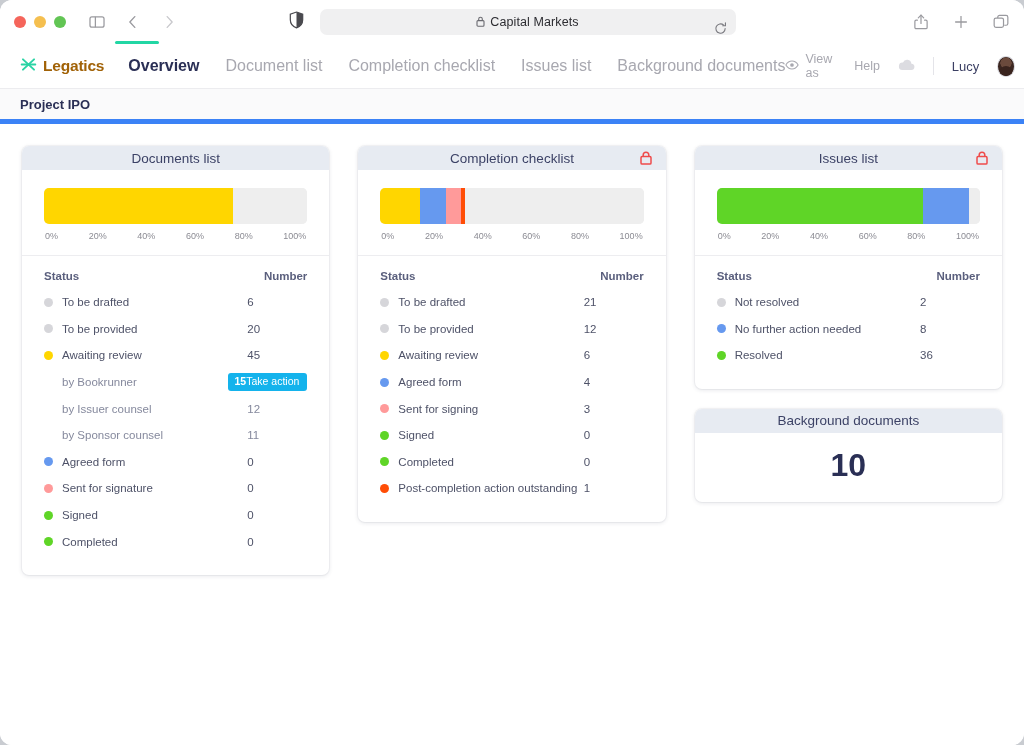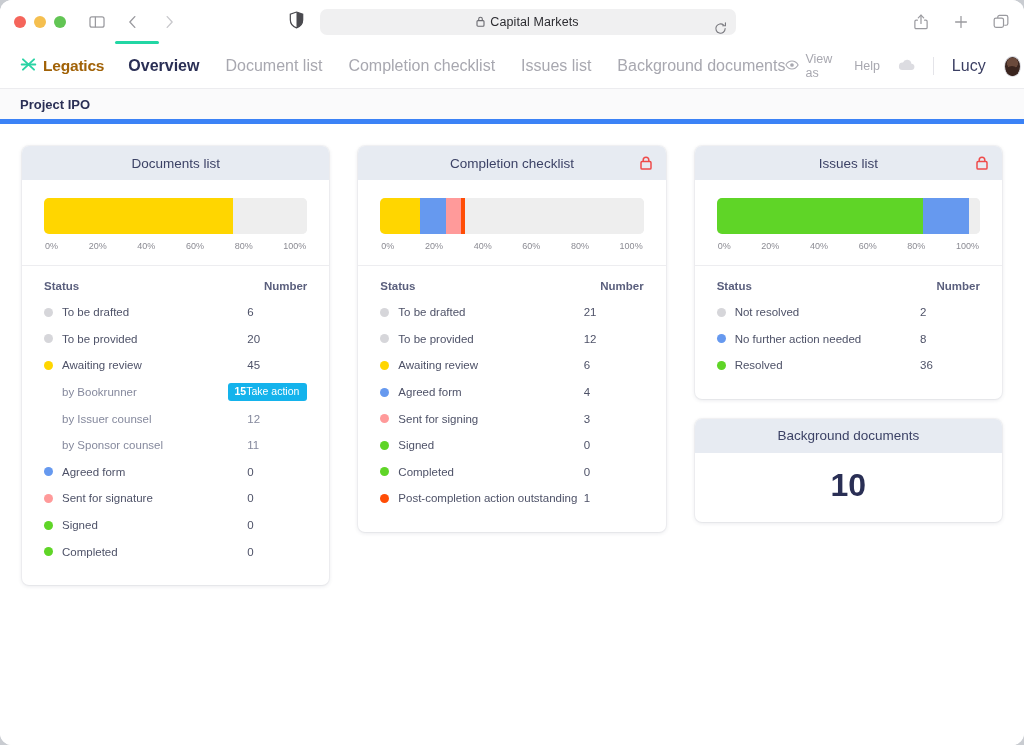--- a/index.html
+++ b/index.html
@@ -70,21 +70,21 @@
 
   .navlinks { display: flex; align-items: center; gap: 26px; }
   .navlink { font-size: 16px; color: #a8a8b0; white-space: nowrap; cursor: pointer; }
   .navlink.active { color: #2a2f55; font-weight: bold; }
 
   .navright { margin-left: auto; display: flex; align-items: center; gap: 18px; }
   .nav-item { display: flex; align-items: center; gap: 6px; font-size: 12.5px; color: #a8a8b0; cursor: pointer; }
   .eye { width: 14px; height: 10px; color: #a8a8b0; }
   .cloud { width: 17px; height: 12px; color: #dcdce1; }
   .vdiv { width: 1px; height: 18px; background: #e4e4e9; }
-  .user-name { font-size: 16px; color: #3b3f63; }
+  .user-name { font-size: 13px; color: #3b3f63; }
   .avatar {
     width: 21px; height: 21px; border-radius: 50%;
     background: radial-gradient(circle at 50% 32%, #6b4a3c 0 36%, #3b2620 38% 100%);
     border: 1px solid #d8d8de;
     overflow: hidden; position: relative;
   }
   .avatar::after {
     content:''; position:absolute; left:50%; top:52%; transform:translateX(-50%);
     width: 13px; height: 12px; border-radius: 50% 50% 40% 40%; background:#3a241e;
   }
@@ -111,21 +111,21 @@
   .col { width: 308px; display: flex; flex-direction: column; gap: 20px; }
 
   .card {
     background: #ffffff;
     border-radius: 7px;
     box-shadow: 0 1px 4px rgba(40,45,80,.13), 0 0 0 1px rgba(40,45,80,.04);
     overflow: hidden;
   }
   .card-head {
     background: #e7ebf2;
-    height: 34px;
+    height: 24px;
     display: flex; align-items: center; justify-content: center;
     position: relative;
   }
   .card-title { font-size: 13.5px; color: #3c4266; }
   .lock-ico { position: absolute; right: 14px; width: 12px; height: 14px; color: #ef4b4b; }
 
   .card-body { padding: 18px 22px 20px 22px; }
 
   
   .progress { height: 36px; border-radius: 5px; background: #eeeeee; overflow: hidden; display: flex; }

